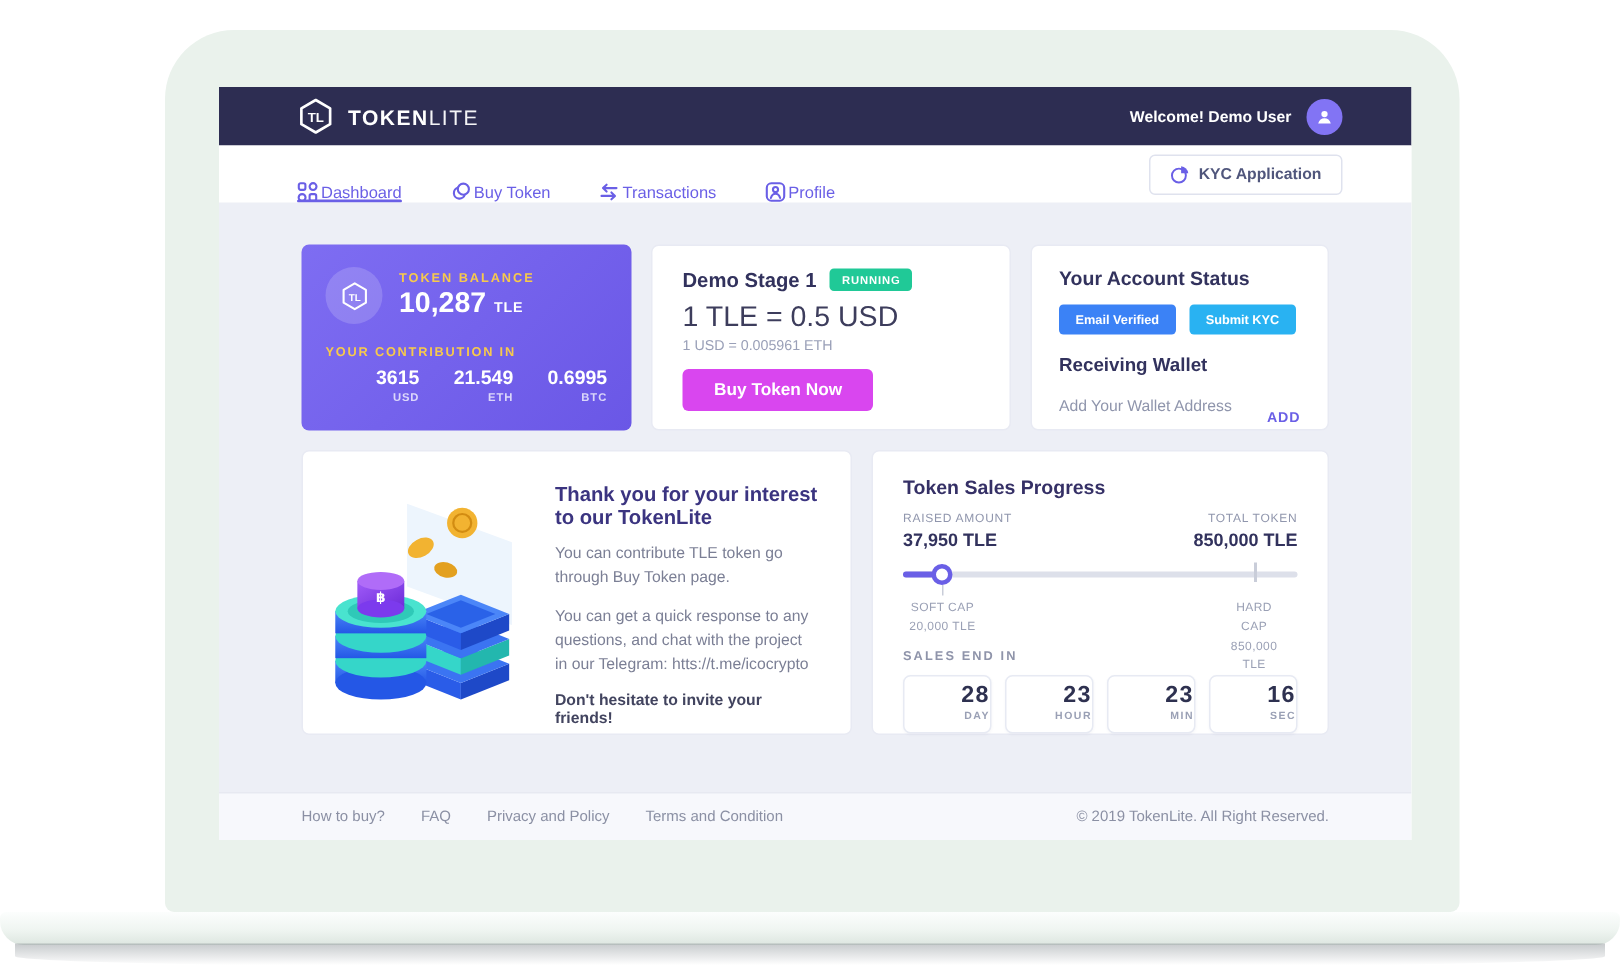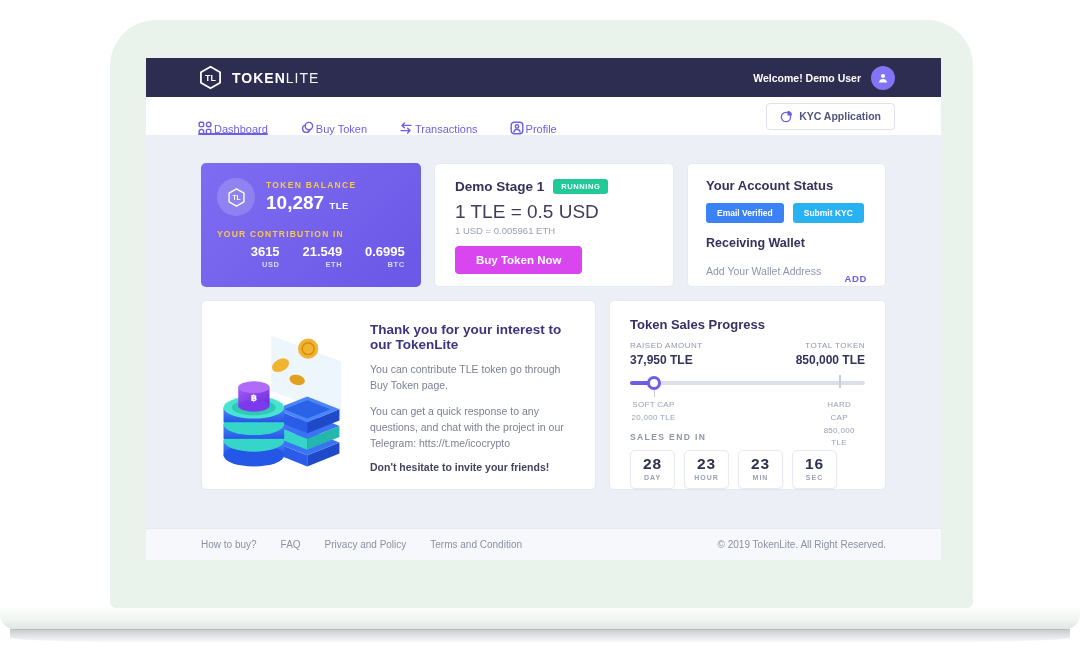--- a/index.html
+++ b/index.html
@@ -100,22 +100,22 @@
   .slider-fill { position:absolute; left:0; top:5px; height:4px; background:#6a5fe6; border-radius:2px; }
   .slider-knob { position:absolute; top:0; width:14px; height:14px; margin-left:-7px; background:#fff;
     border:3px solid #6a5fe6; border-radius:50%; cursor:grab; }
   .tick-soft { position:absolute; top:14px; left:10%; width:1px; height:7px; background:#c9cdd9; }
   .tick-hard { position:absolute; top:-1px; left:89%; width:2px; height:13px; background:#c9cdd9; }
   .cap-row { position:relative; height:24px; margin-top:9px; }
   .cap { position:absolute; transform:translateX(-50%); text-align:center; font-size:8px; color:#9aa0b5; line-height:1.6; letter-spacing:.3px; }
   .cap-soft { left:10%; } .cap-hard { left:89%; }
   .sales-label { margin-top:9px; font-size:8.5px; font-weight:700; letter-spacing:1.4px; color:#8f94aa; }
   .countdown { display:flex; gap:9px; margin-top:8px; }
-  .cd-box { width:45px; height:39px; background:#fff; border:1px solid #e7eaf3; border-radius:5px;
-    text-align:center; padding-top:4px; box-shadow:0 1px 2px rgba(40,50,90,.04); }
+  .cd-box { width:59px; height:39px; background:#fff; border:1px solid #e7eaf3; border-radius:5px;
+    text-align:right; padding-top:4px; box-shadow:0 1px 2px rgba(40,50,90,.04); }
   .cd-num { font-size:15.5px; font-weight:700; color:#2e3150; letter-spacing:1px; }
   .cd-unit { font-size:7px; font-weight:700; letter-spacing:1px; color:#9aa0b5; margin-top:1px; }
 
   
   .footer { position:absolute; left:0; right:0; bottom:0; height:32px; background:#f7f8fc;
     border-top:1px solid #e7e9f1; display:flex; align-items:center; padding:0 55px; }
   .footer-link { font-size:10px; color:#8b90a4; margin-right:24px; cursor:pointer; }
   .copyright { margin-left:auto; font-size:10px; color:#8b90a4;padding-left:23px; }
 
   svg { display:block; }

